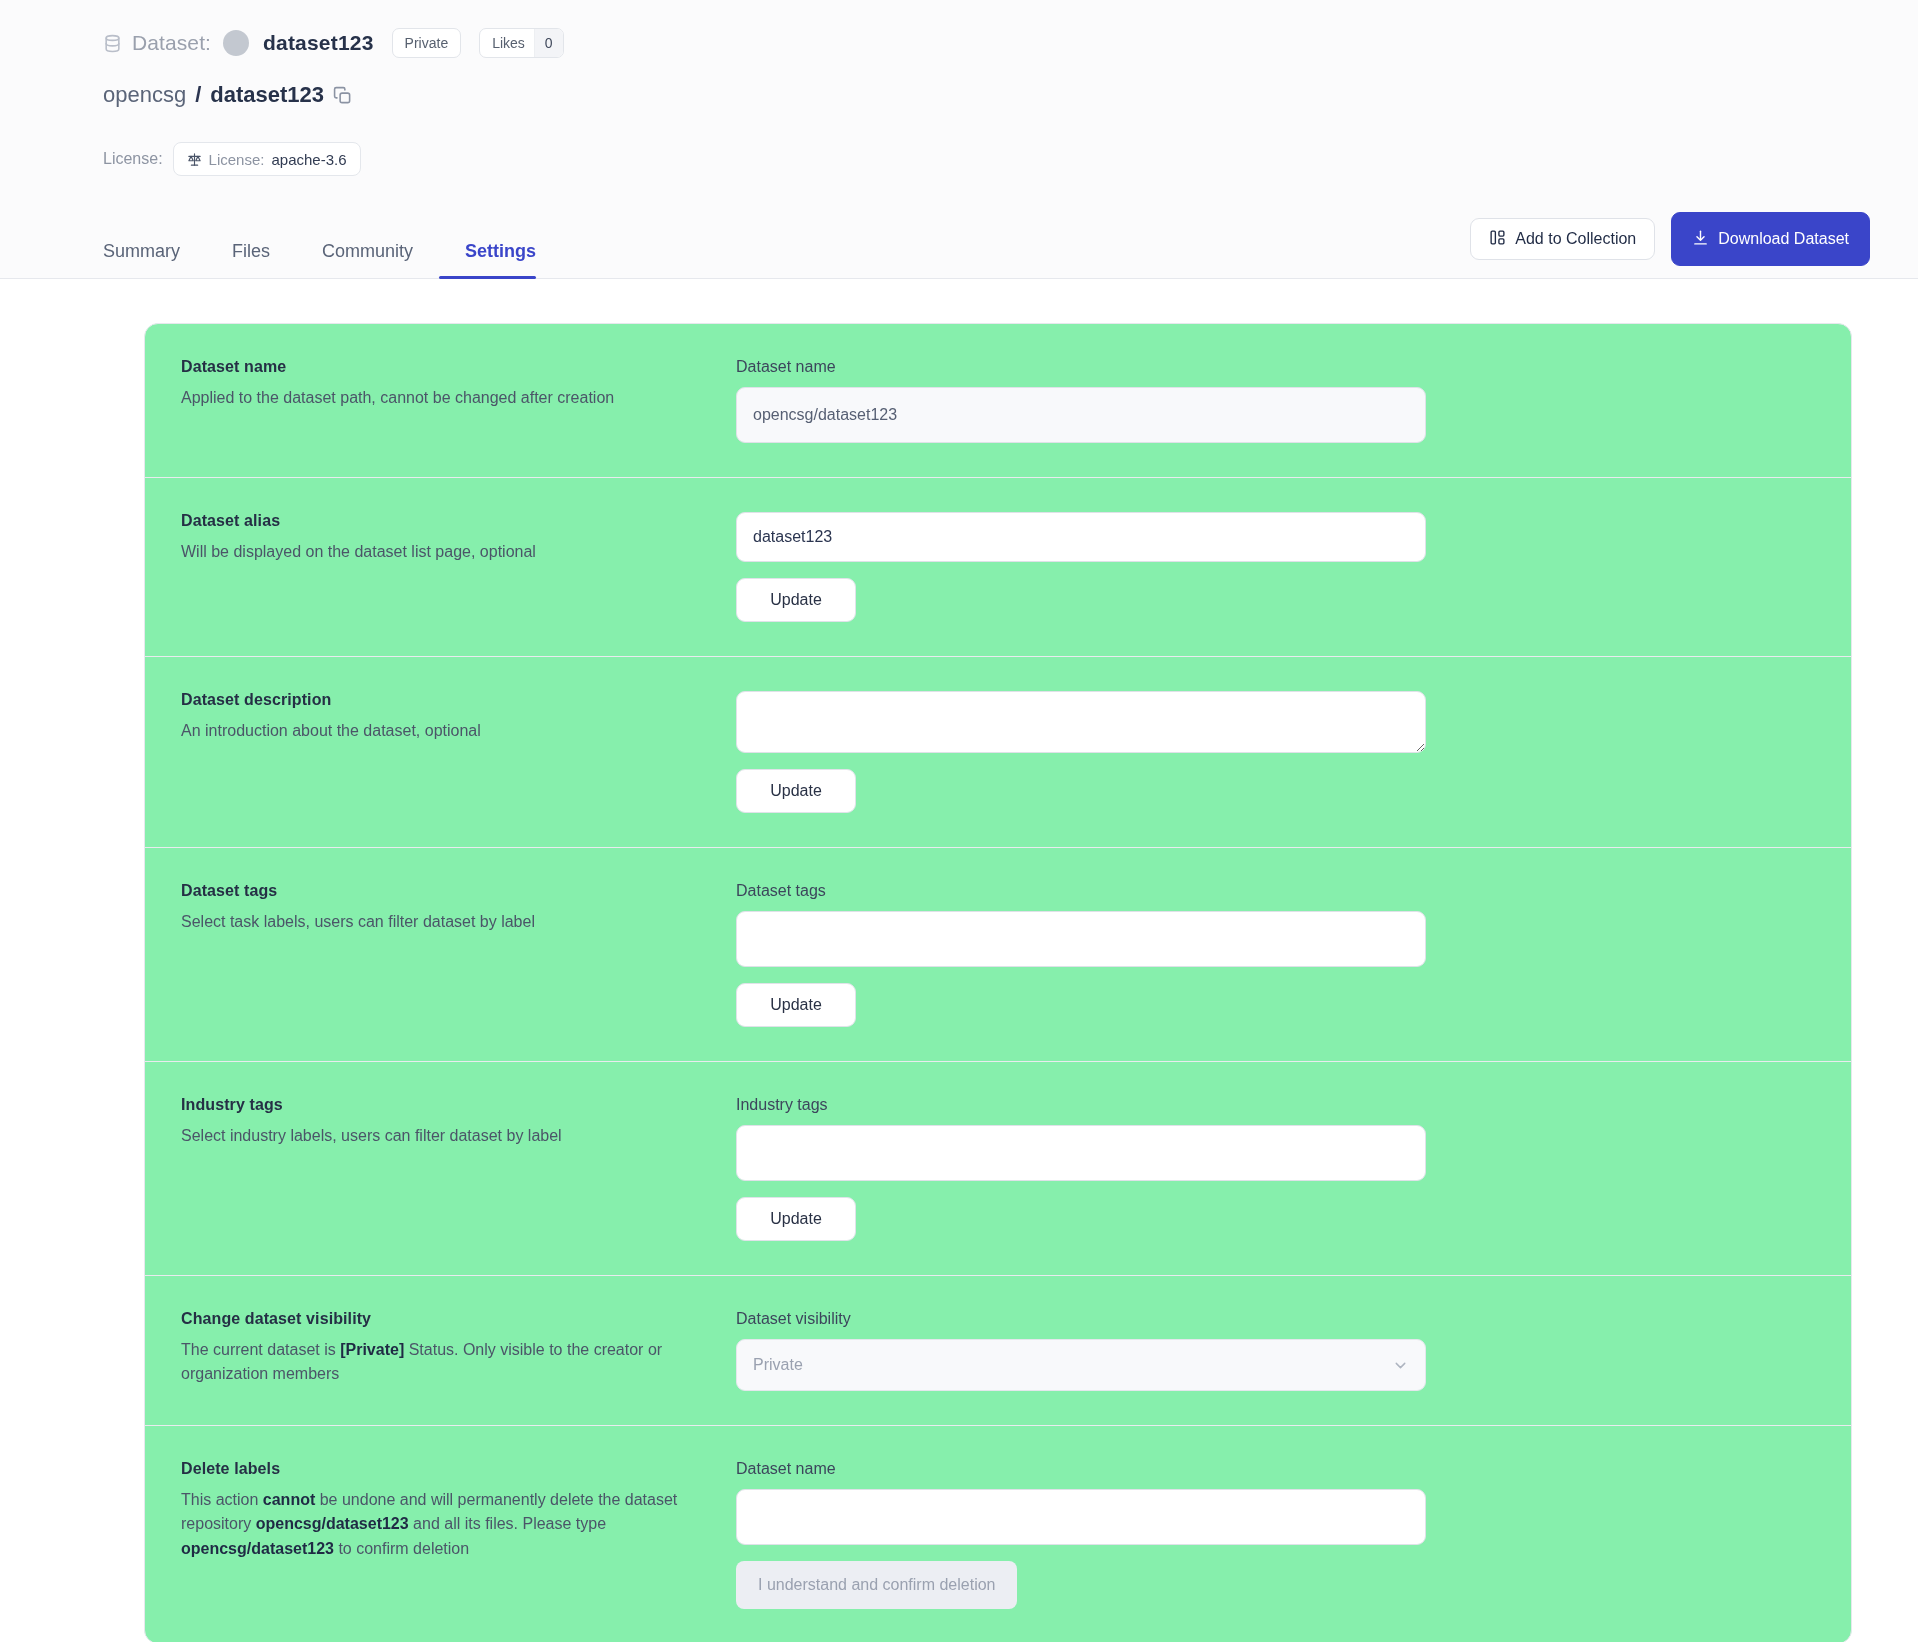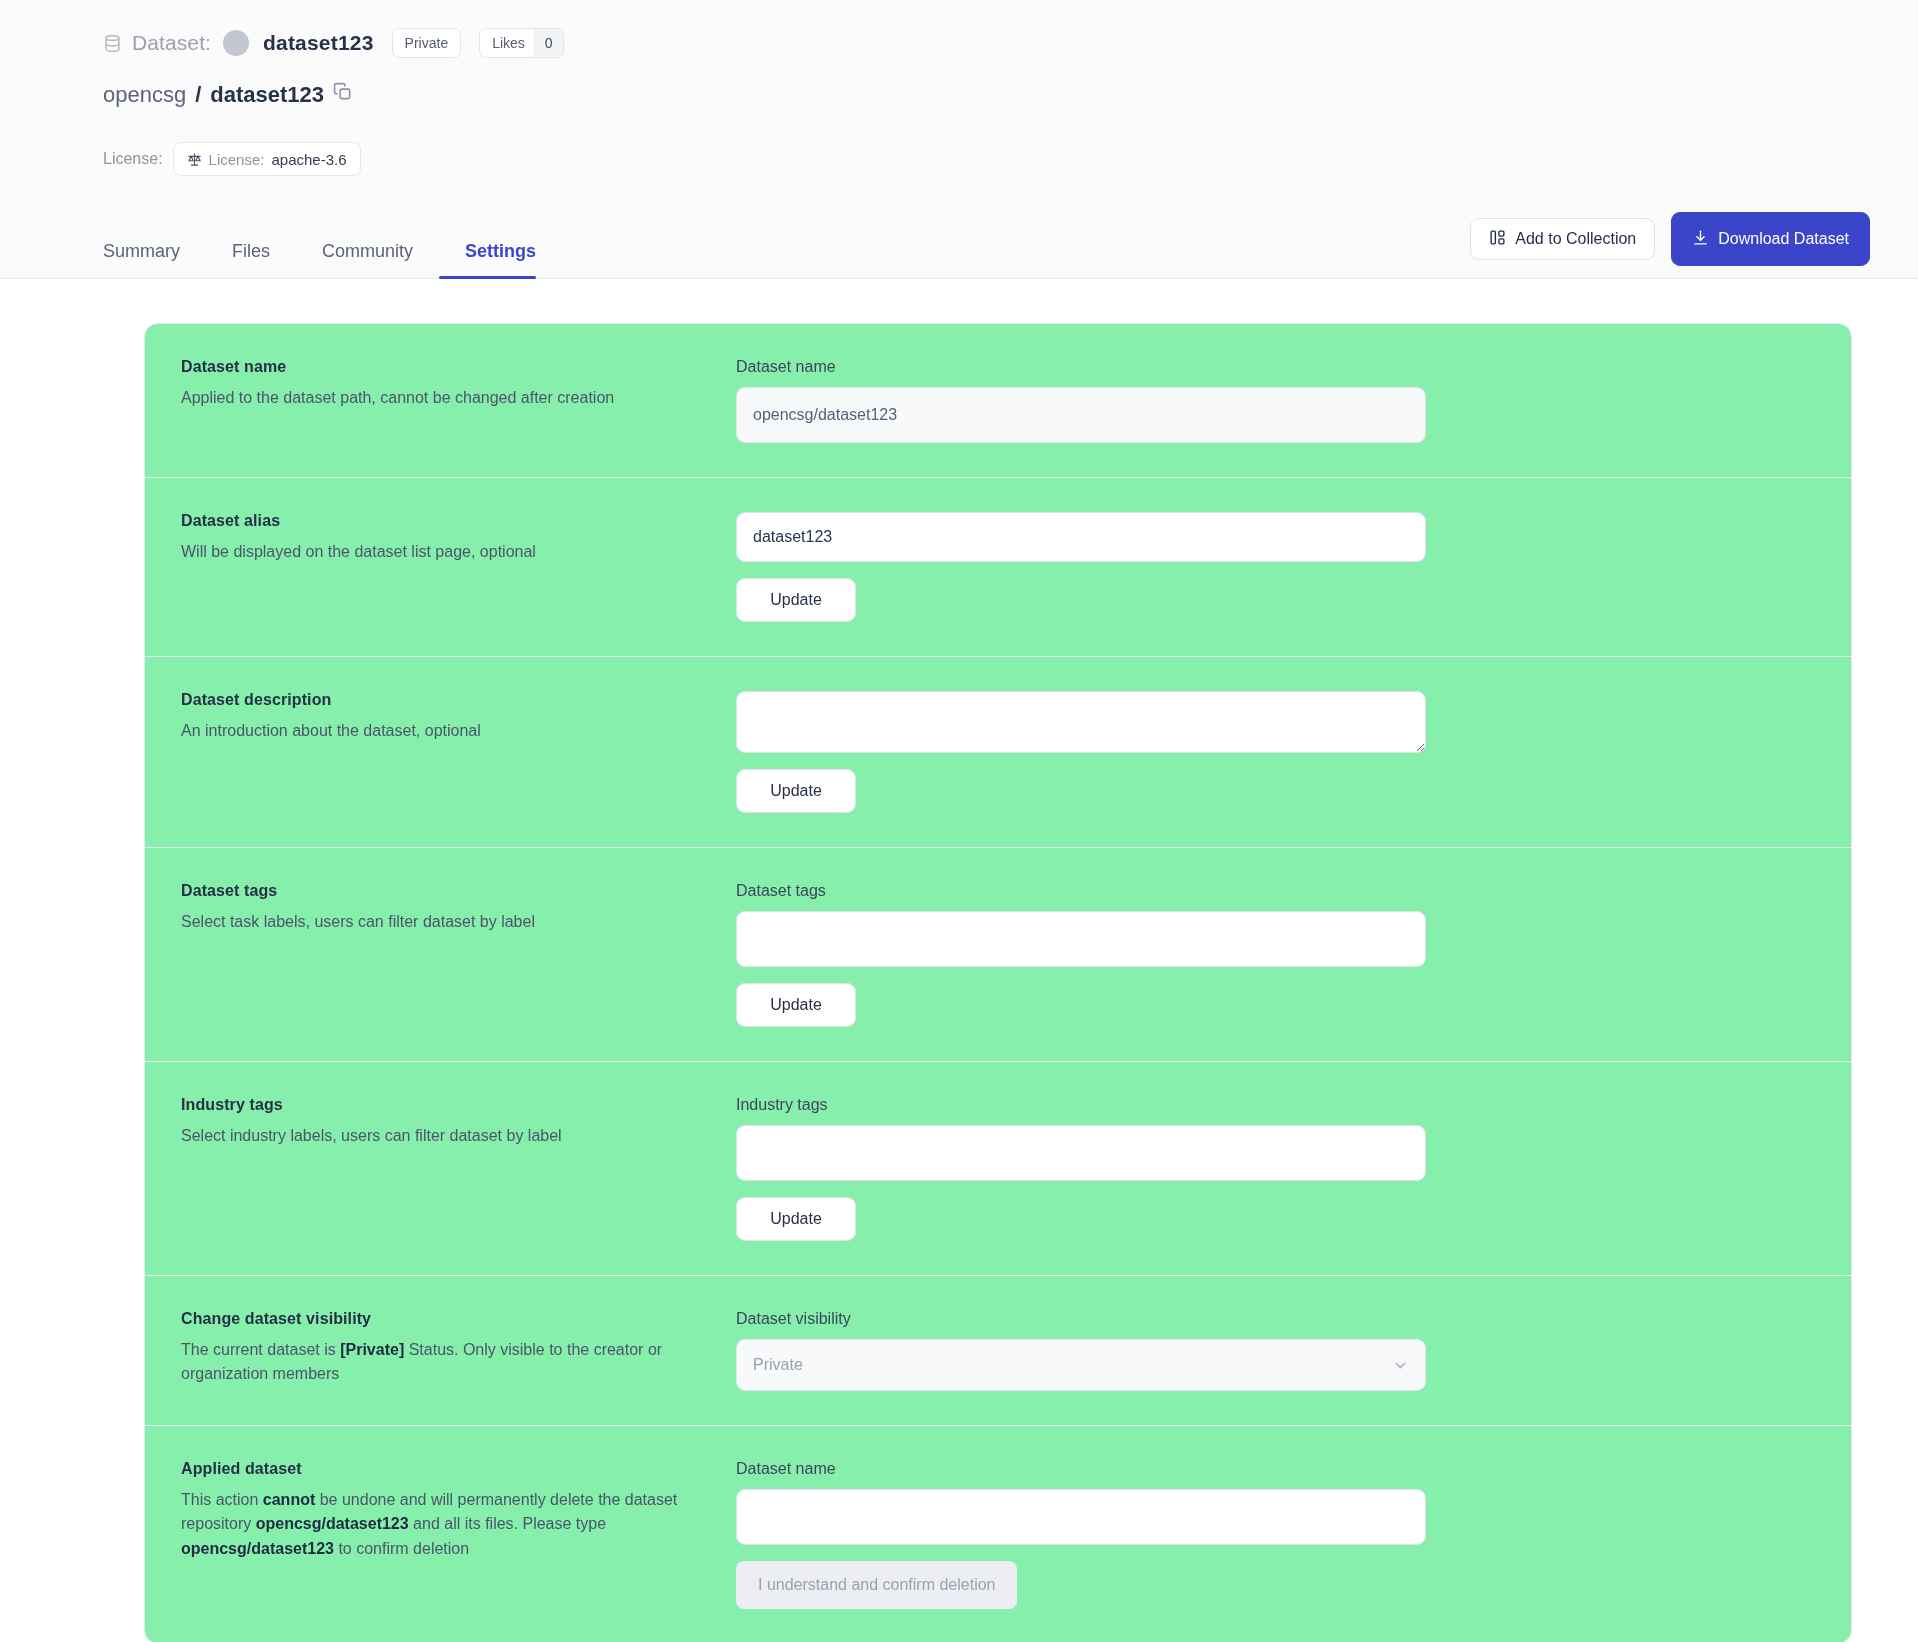--- a/index.html
+++ b/index.html
@@ -80,21 +80,21 @@
     padding: 0 10px;
     display: flex; align-items: center; height: 100%;
     background: #f3f4f7;
     color: #40495c;
     border-left: 1px solid #edeff2;
   }
 
   .repo-path {
     margin-top: 22px;
     display: flex;
-    align-items: flex-start;
+    align-items: center;
     gap: 9px;
     font-size: 22px;
     color: #5a6478;
     font-weight: 400;
   }
   .repo-path .slash { color: #2b3550; font-weight: 700; }
   .repo-path .repo { color: #27324a; font-weight: 700; }
   .copy-icon { display:flex; align-items:center; color:#8b93a3; cursor:pointer; }
 
   .license-row {
@@ -472,21 +472,21 @@
             <svg width="17" height="17" viewBox="0 0 24 24" fill="none" stroke="currentColor" stroke-width="2" stroke-linecap="round" stroke-linejoin="round">
                 <path d="m6 9 6 6 6-6"></path>
               </svg>
           </span>
         </div>
       </div>
     </div>
 
     <div class="section">
       <div class="sec-left">
-        <div class="sec-title">Applied dataset</div>
+        <div class="sec-title">Delete labels</div>
         <div class="sec-desc">
           <span>This action </span><b>cannot</b><span> be undone and will permanently delete the dataset repository </span><b>opencsg/dataset123</b><span> and all its files. Please type </span><b>opencsg/dataset123</b><span> to confirm deletion</span>
         </div>
       </div>
       <div class="sec-right">
         <label class="field-label">Dataset name</label>
         <input class="inp inp-tall" value="" style="">
         <button class="btn-delete">I understand and confirm deletion</button>
       </div>
     </div>

